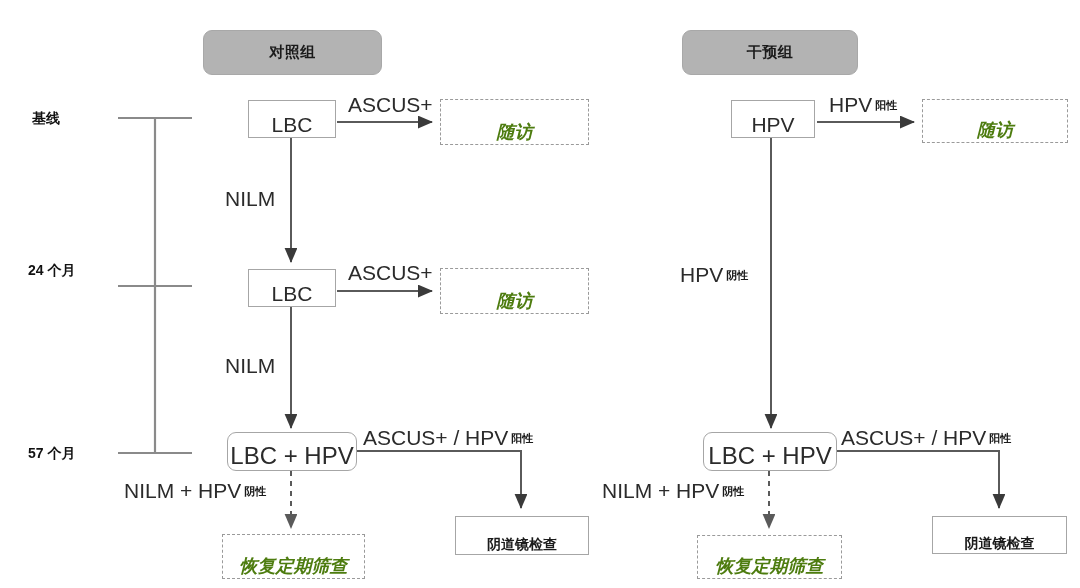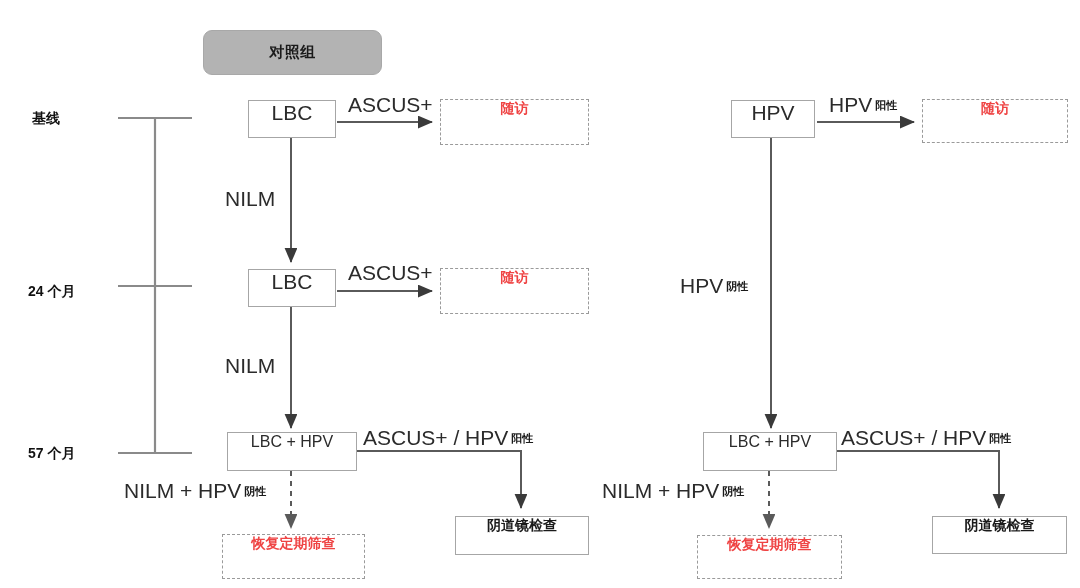--- a/index.html
+++ b/index.html
@@ -33,31 +33,32 @@
     font-size: 15px;
     font-weight: bold;
     color: #1a1a1a;
     letter-spacing: 0.5px;
   }
   .node {
     position: absolute;
     background: #ffffff;
     border: 1px solid #a6a6a6;
     display: flex;
-    align-items: flex-start;
+    align-items: flex-end;
     justify-content: center;
     font-size: 21px;
     color: #2b2b2b;
     white-space: nowrap;
   }
-  .node.small-text { font-size: 16px; }
+  .node.small-text { font-size: 24px; border-radius: 9px; }
   .node.cjk {
-    font-size: 14px;
-    font-weight: bold;
-    color: #ef4444;
+    font-size: 18px;
+    font-weight: bold;
+    color: #4d7c0f;
+    font-style: italic;
   }
   .node.dashed {
     border: 1px dashed #9a9a9a;
     background: #ffffff;
   }
   .edge-label {
     position: absolute;
     font-size: 21px;
     color: #2b2b2b;
     white-space: nowrap;
@@ -138,23 +139,26 @@
     </g>
 
     <g>
       <line x1="769" y1="471" x2="769" y2="528" stroke="#5a5a5a" stroke-width="2" stroke-dasharray="5 5" marker-end="url(#arrowDash)"></line>
     </g>
   </svg>
 
   <div class="pill" style="left:203px; top:30px; width:177px; height:43px;">
     <span>对照组</span>
   </div>
+  <div class="pill" style="left:682px; top:30px; width:174px; height:43px;">
+    <span>干预组</span>
+  </div>
 
   <div class="axis-label" style="left:32px; top:110px;">基线</div>
-  <div class="axis-label" style="left:28px; top:283px;">24 个月</div>
+  <div class="axis-label" style="left:28px; top:262px;">24 个月</div>
   <div class="axis-label" style="left:28px; top:445px;">57 个月</div>
 
   <div class="node" style="left:248px; top:100px; width:86px; height:36px;">
     <span>LBC</span>
   </div>
   <div class="edge-label" style="left:348px; top:94px;">ASCUS+</div>
   <div class="node dashed cjk" style="left:440px; top:99px; width:147px; height:44px;">
     <span>随访</span>
   </div>
   <div class="edge-label" style="left:225px; top:188px;">NILM</div>
@@ -186,21 +190,21 @@
 
   <div class="node" style="left:731px; top:100px; width:82px; height:36px;">
     <span>HPV</span>
   </div>
   <div class="edge-label" style="left:829px; top:94px;">
     <span>HPV</span><span class="sup">阳性</span>
   </div>
   <div class="node dashed cjk" style="left:922px; top:99px; width:144px; height:42px;">
     <span>随访</span>
   </div>
-  <div class="edge-label" style="left:680px; top:275px;">
+  <div class="edge-label" style="left:680px; top:264px;">
     <span>HPV</span><span class="sup">阴性</span>
   </div>
 
   <div class="node small-text" style="left:703px; top:432px; width:132px; height:37px;">
     <span>LBC + HPV</span>
   </div>
   <div class="edge-label" style="left:841px; top:427px;">
     <span>ASCUS+ / HPV</span><span class="sup">阳性</span>
   </div>
   <div class="node" style="left:932px; top:516px; width:133px; height:36px; font-size:14px; font-weight:bold; color:#1a1a1a;">

